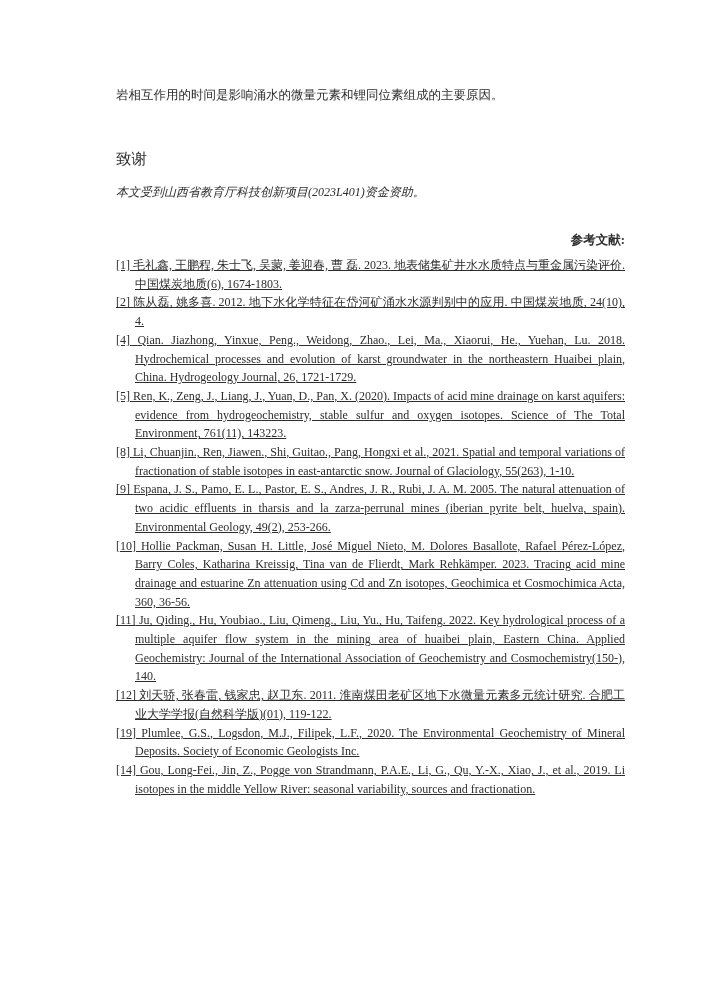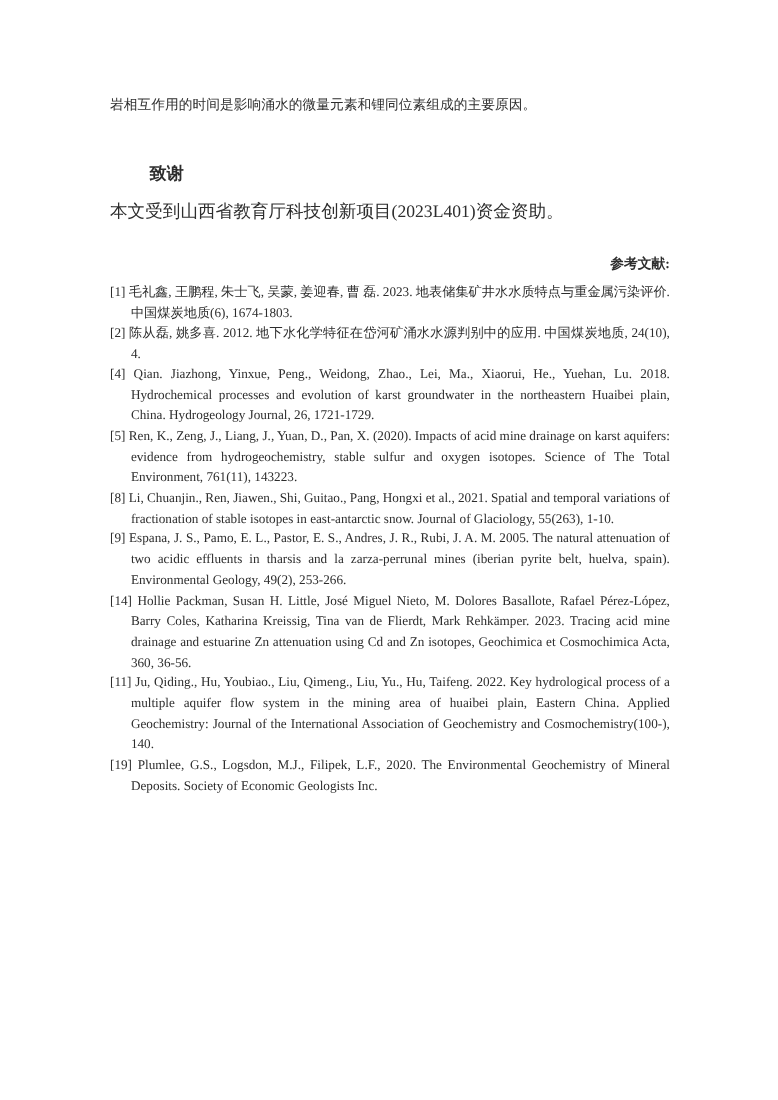--- a/index.html
+++ b/index.html
@@ -12,52 +12,53 @@
   }
   .page {
     position: relative;
     width: 707px;
     height: 1000px;
     background: #ffffff;
     overflow: hidden;
   }
   .content-col {
     position: absolute;
-    left: 100px;
+    left: 116px;
     width: 509px;
   }
   .closing-par {
     top: 86px;
     font-size: 12.5px;
     line-height: 19px;
     text-align: justify;
   }
   .ack-heading {
     top: 149px;
     font-size: 15.5px;
-    font-weight: bold;
+    font-weight: normal;
     line-height: 20px;
-    margin-left: 36px;
   }
   .ack-body {
     top: 183px;
-    font-size: 16px;
+    font-size: 12px;
     line-height: 19px;
+    font-style: italic;
   }
   .ref-heading {
     top: 231px;
     font-size: 12.5px;
     font-weight: bold;
     line-height: 19px;
     text-align: right;
   }
   .ref-list {
     top: 256px;
     font-size: 12px;
     line-height: 18.7px;
+    text-decoration: underline;
   }
   .ref {
     padding-left: 19px;
     text-indent: -19px;
     text-align: justify;
     text-justify: inter-word;
   }
 </style>
 </head>
 <body>
@@ -82,22 +83,24 @@
       <div class="ref"><span>[4]</span> <span>Qian. Jiazhong, Yinxue, Peng., Weidong, Zhao., Lei, Ma., Xiaorui, He., Yuehan, Lu. 2018. Hydrochemical processes and evolution of karst groundwater in the northeastern Huaibei plain, China. Hydrogeology Journal, 26, 1721-1729.</span></div>
 
       <div class="ref"><span>[5]</span> <span>Ren, K., Zeng, J., Liang, J., Yuan, D., Pan, X. (2020). Impacts of acid mine drainage on karst aquifers: evidence from hydrogeochemistry, stable sulfur and oxygen isotopes. Science of The Total Environment, 761(11), 143223.</span></div>
 
 
 
       <div class="ref"><span>[8]</span> <span>Li, Chuanjin., Ren, Jiawen., Shi, Guitao., Pang, Hongxi et al., 2021. Spatial and temporal variations of fractionation of stable isotopes in east-antarctic snow. Journal of Glaciology, 55(263), 1-10.</span></div>
 
       <div class="ref"><span>[9]</span> <span>Espana, J. S., Pamo, E. L., Pastor, E. S., Andres, J. R., Rubi, J. A. M. 2005. The natural attenuation of two acidic effluents in tharsis and la zarza-perrunal mines (iberian pyrite belt, huelva, spain). Environmental Geology, 49(2), 253-266.</span></div>
 
-      <div class="ref"><span>[14]</span> <span>Hollie Packman, Susan H. Little, José Miguel Nieto, M. Dolores Basallote, Rafael Pérez-López, Barry Coles, Katharina Kreissig, Tina van de Flierdt, Mark Rehkämper. 2023. Tracing acid mine drainage and estuarine Zn attenuation using Cd and Zn isotopes, Geochimica et Cosmochimica Acta, 360, 36-56.</span></div>
+      <div class="ref"><span>[10]</span> <span>Hollie Packman, Susan H. Little, José Miguel Nieto, M. Dolores Basallote, Rafael Pérez-López, Barry Coles, Katharina Kreissig, Tina van de Flierdt, Mark Rehkämper. 2023. Tracing acid mine drainage and estuarine Zn attenuation using Cd and Zn isotopes, Geochimica et Cosmochimica Acta, 360, 36-56.</span></div>
 
-      <div class="ref"><span>[11]</span> <span>Ju, Qiding., Hu, Youbiao., Liu, Qimeng., Liu, Yu., Hu, Taifeng. 2022. Key hydrological process of a multiple aquifer flow system in the mining area of huaibei plain, Eastern China. Applied Geochemistry: Journal of the International Association of Geochemistry and Cosmochemistry(100-), 140.</span></div>
+      <div class="ref"><span>[11]</span> <span>Ju, Qiding., Hu, Youbiao., Liu, Qimeng., Liu, Yu., Hu, Taifeng. 2022. Key hydrological process of a multiple aquifer flow system in the mining area of huaibei plain, Eastern China. Applied Geochemistry: Journal of the International Association of Geochemistry and Cosmochemistry(150-), 140.</span></div>
 
+      <div class="ref"><span>[12]</span> <span>刘天骄, 张春雷, 钱家忠, 赵卫东. 2011. 淮南煤田老矿区地下水微量元素多元统计研究. 合肥工业大学学报(自然科学版)(01), 119-122.</span></div>
 
       <div class="ref"><span>[19]</span> <span>Plumlee, G.S., Logsdon, M.J., Filipek, L.F., 2020. The Environmental Geochemistry of Mineral Deposits. Society of Economic Geologists Inc.</span></div>
 
+      <div class="ref"><span>[14]</span> <span>Gou, Long-Fei., Jin, Z., Pogge von Strandmann, P.A.E., Li, G., Qu, Y.-X., Xiao, J., et al., 2019. Li isotopes in the middle Yellow River: seasonal variability, sources and fractionation.</span></div>
     </div>
 
 </div>
 
 </body></html>

